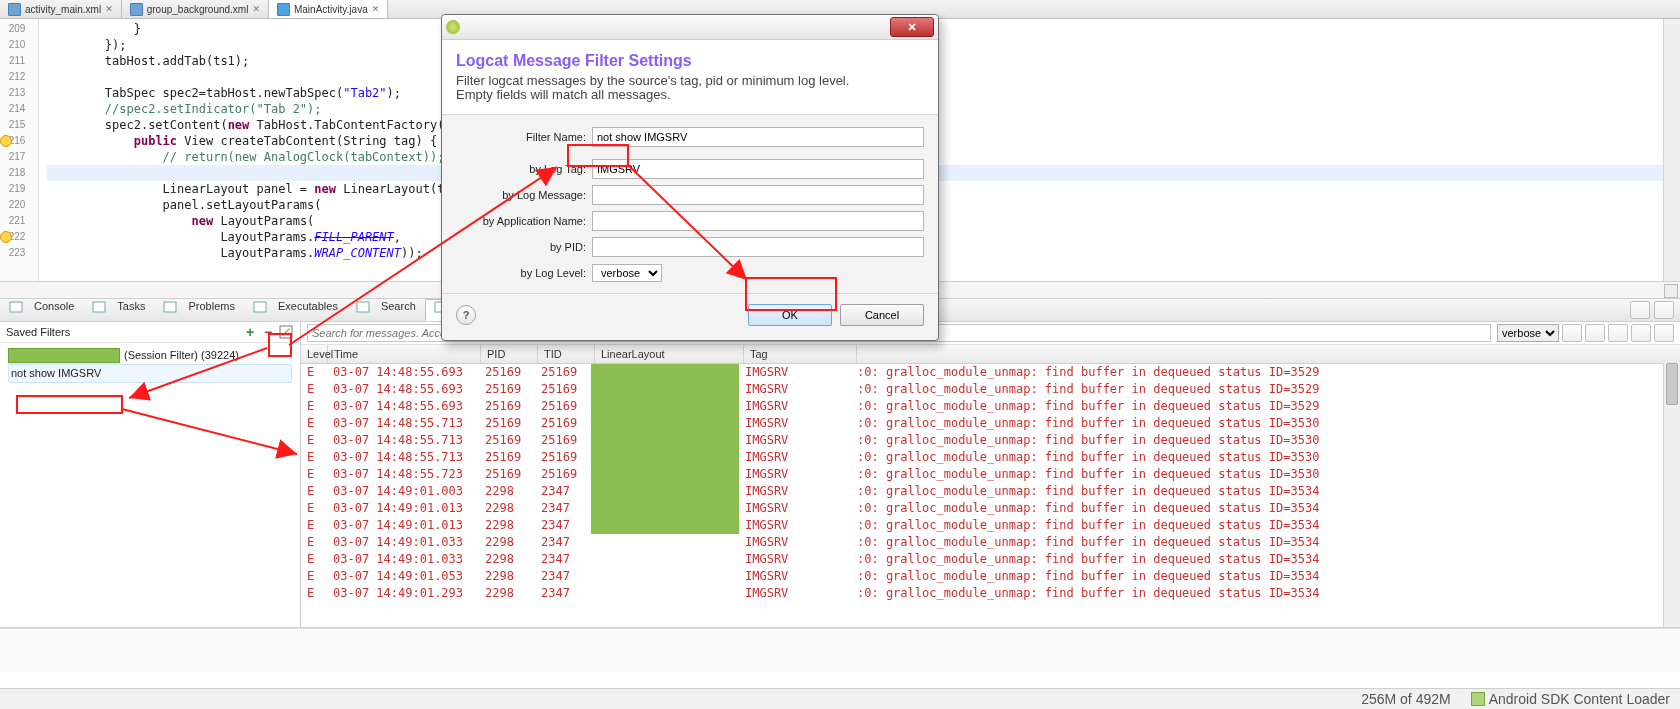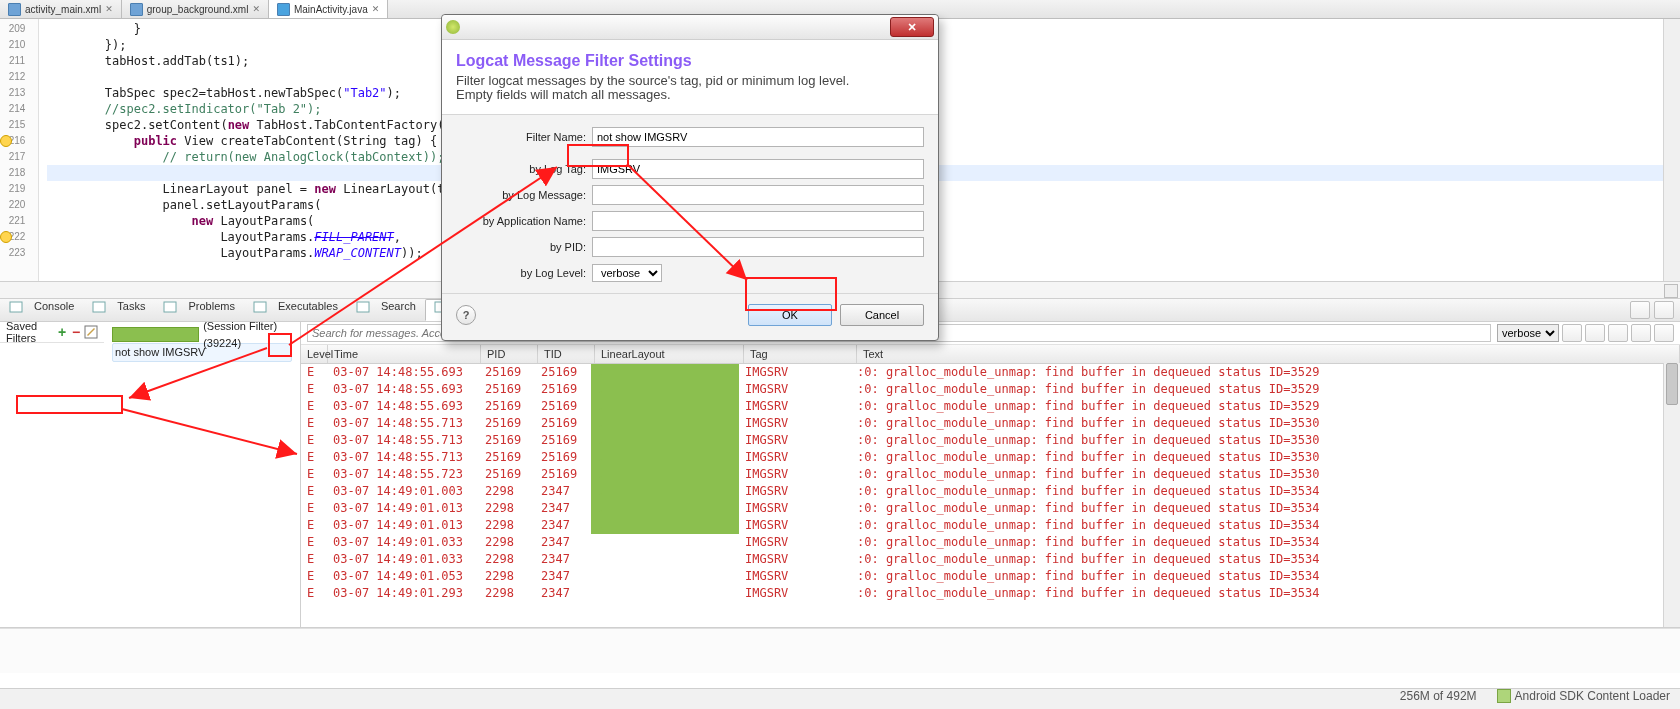--- a/index.html
+++ b/index.html
@@ -23,21 +23,21 @@
 .st{text-decoration:line-through}
 .it{font-style:italic;color:#2a00ff}
 .view-tabs{height:22px;background:linear-gradient(#f8f8f8,#e7e7e7);display:flex;align-items:center;border-bottom:1px solid #cfcfcf}
 .vtab{display:flex;gap:11px;padding:0 8px;height:20px;border:1px solid transparent;font-size:11px;color:#333}
 .vtab.active{background:#fff;border:1px solid #bdbdbd;border-bottom-color:#fff;border-radius:2px 2px 0 0}
 .vt-icon{width:14px;height:14px;display:inline-block}
 .vt-x{margin-left:6px;color:#888;font-size:10px}
 .vt-tools{margin-left:auto;display:flex;gap:4px;padding-right:6px}
 .tbtn{width:18px;height:16px;border:1px solid #bfbfbf;background:linear-gradient(#fdfdfd,#eee);border-radius:2px}
 .logcat-body{display:flex;height:305px;border-bottom:1px solid #cfcfcf}
-.lc-left{width:300px;border-right:1px solid #cfcfcf;background:#fff;display:flex;flex-direction:row}
+.lc-left{width:300px;border-right:1px solid #cfcfcf;background:#fff;display:flex;flex-direction:column}
 .lc-left-head{display:flex;align-items:center;height:20px;padding:0 6px;border-bottom:1px solid #e2e2e2}
 .lc-left-head .sp{flex:1}
 .micon{width:16px;height:16px;display:inline-flex;align-items:center;justify-content:center;margin-left:2px}
 .filters-list{padding:4px 8px}
 .filters-list .row{height:17px;line-height:17px;display:flex;align-items:center;font-size:11px}
 .greenbar{width:110px;height:13px;background:#8bbf4f;border:1px solid #6ca22e;margin-right:4px}
 .sel-row{background:#eef6ff;border:1px solid #cfe3f6;border-radius:2px;padding:0 2px}
 .lc-right{flex:1;display:flex;flex-direction:column;position:relative}
 .search-bar{height:22px;display:flex;align-items:center;padding:0 6px;border-bottom:1px solid #e2e2e2}
 .search-bar input{flex:1;height:16px;border:1px solid #c8c8c8;font-size:11px;font-style:italic;color:#777;padding:0 4px}
@@ -50,21 +50,21 @@
 .ltr{display:flex;height:17px;line-height:17px}
 .ltc{padding:0 6px;white-space:nowrap;overflow:hidden}
 .appcell{background:#8bbf4f;color:#8bbf4f}
 .c-lvl{width:14px;text-align:left}
 .c-time{width:140px}
 .c-pid{width:44px}
 .c-tid{width:44px}
 .c-app{width:136px}
 .c-tag{width:100px}
 .c-txt{flex:1}
-.statusbar{position:absolute;bottom:0;left:0;right:0;height:20px;background:#f1f1f1;border-top:1px solid #cfcfcf;display:flex;align-items:flex-start;font-size:12px;color:#555}
+.statusbar{position:absolute;bottom:0;left:0;right:0;height:20px;background:#f1f1f1;border-top:1px solid #cfcfcf;display:flex;align-items:center;font-size:14px;color:#555}
 .statusbar .sp{flex:1}
 
 .dialog{position:absolute;left:441px;top:14px;width:496px;background:#f3f3f3;border:1px solid #707070;border-radius:4px;box-shadow:4px 6px 10px rgba(0,0,0,.25)}
 .dlg-title{height:24px;background:linear-gradient(#fdfdfd,#e6e6e6);border-bottom:1px solid #cfcfcf;display:flex;align-items:center;padding:0 4px;border-radius:4px 4px 0 0}
 .dlg-title .sp{flex:1}
 .dlg-close{width:42px;height:18px;background:linear-gradient(#e07a7a,#c03030);border:1px solid #8a1f1f;border-radius:3px;display:flex;align-items:center;justify-content:center;color:#fff;font-weight:bold}
 .dlg-head{background:#fff;padding:12px 14px;border-bottom:1px solid #d6d6d6}
 .dlg-head h3{margin:0 0 4px;font-size:16px;font-weight:bold;color:#8b5cf6}
 .dlg-head p{margin:0;font-size:13px;color:#444;line-height:14px}
 .dlg-form{padding:10px 14px 6px}
@@ -211,21 +211,20 @@
       </div>
     </div>
     <div class="log-table">
       <div class="lt-head" id="lthead">
           <div class="lth c-lvl">Level</div>
           <div class="lth c-time">Time</div>
           <div class="lth c-pid">PID</div>
           <div class="lth c-tid">TID</div>
           <div class="lth c-app">LinearLayout</div>
           <div class="lth c-tag">Tag</div>
-          <div class="lth c-txt">Text</div>
         </div>
       <div class="lt-rows" id="ltrows">
           <div class="ltr">
             <div class="ltc c-lvl">E</div>
             <div class="ltc c-time">03-07 14:48:55.693</div>
             <div class="ltc c-pid">25169</div>
             <div class="ltc c-tid">25169</div>
             <div class="ltc c-app appcell">.</div>
             <div class="ltc c-tag">IMGSRV</div>
             <div class="ltc c-txt">:0: gralloc_module_unmap: find buffer in dequeued status ID=3529</div>

